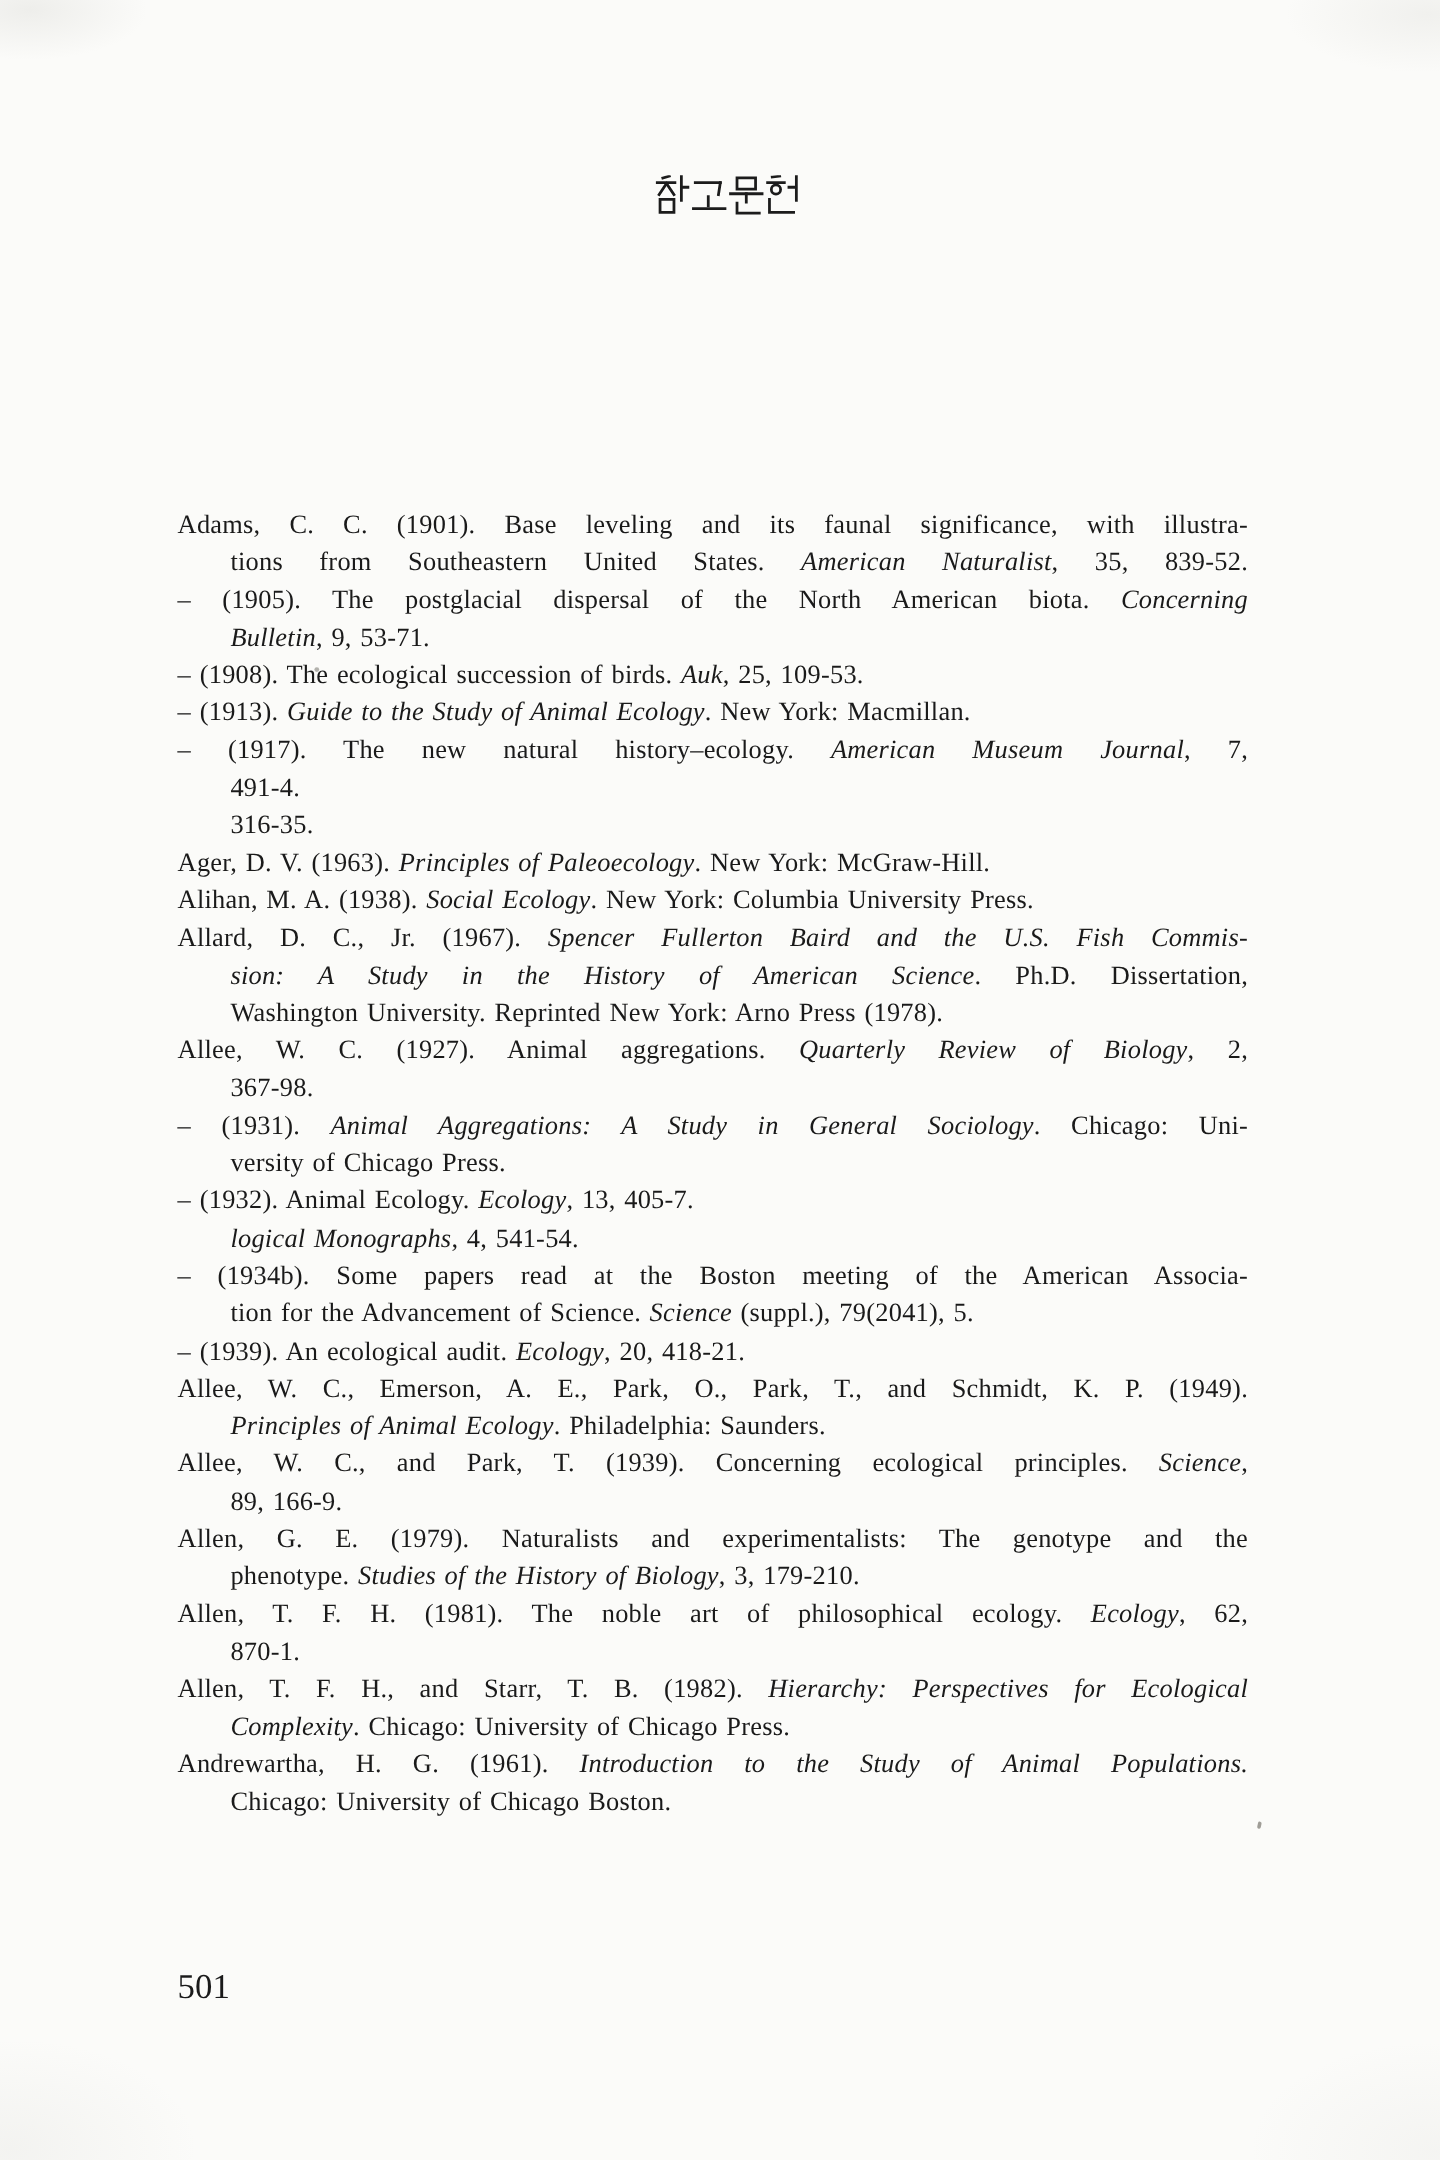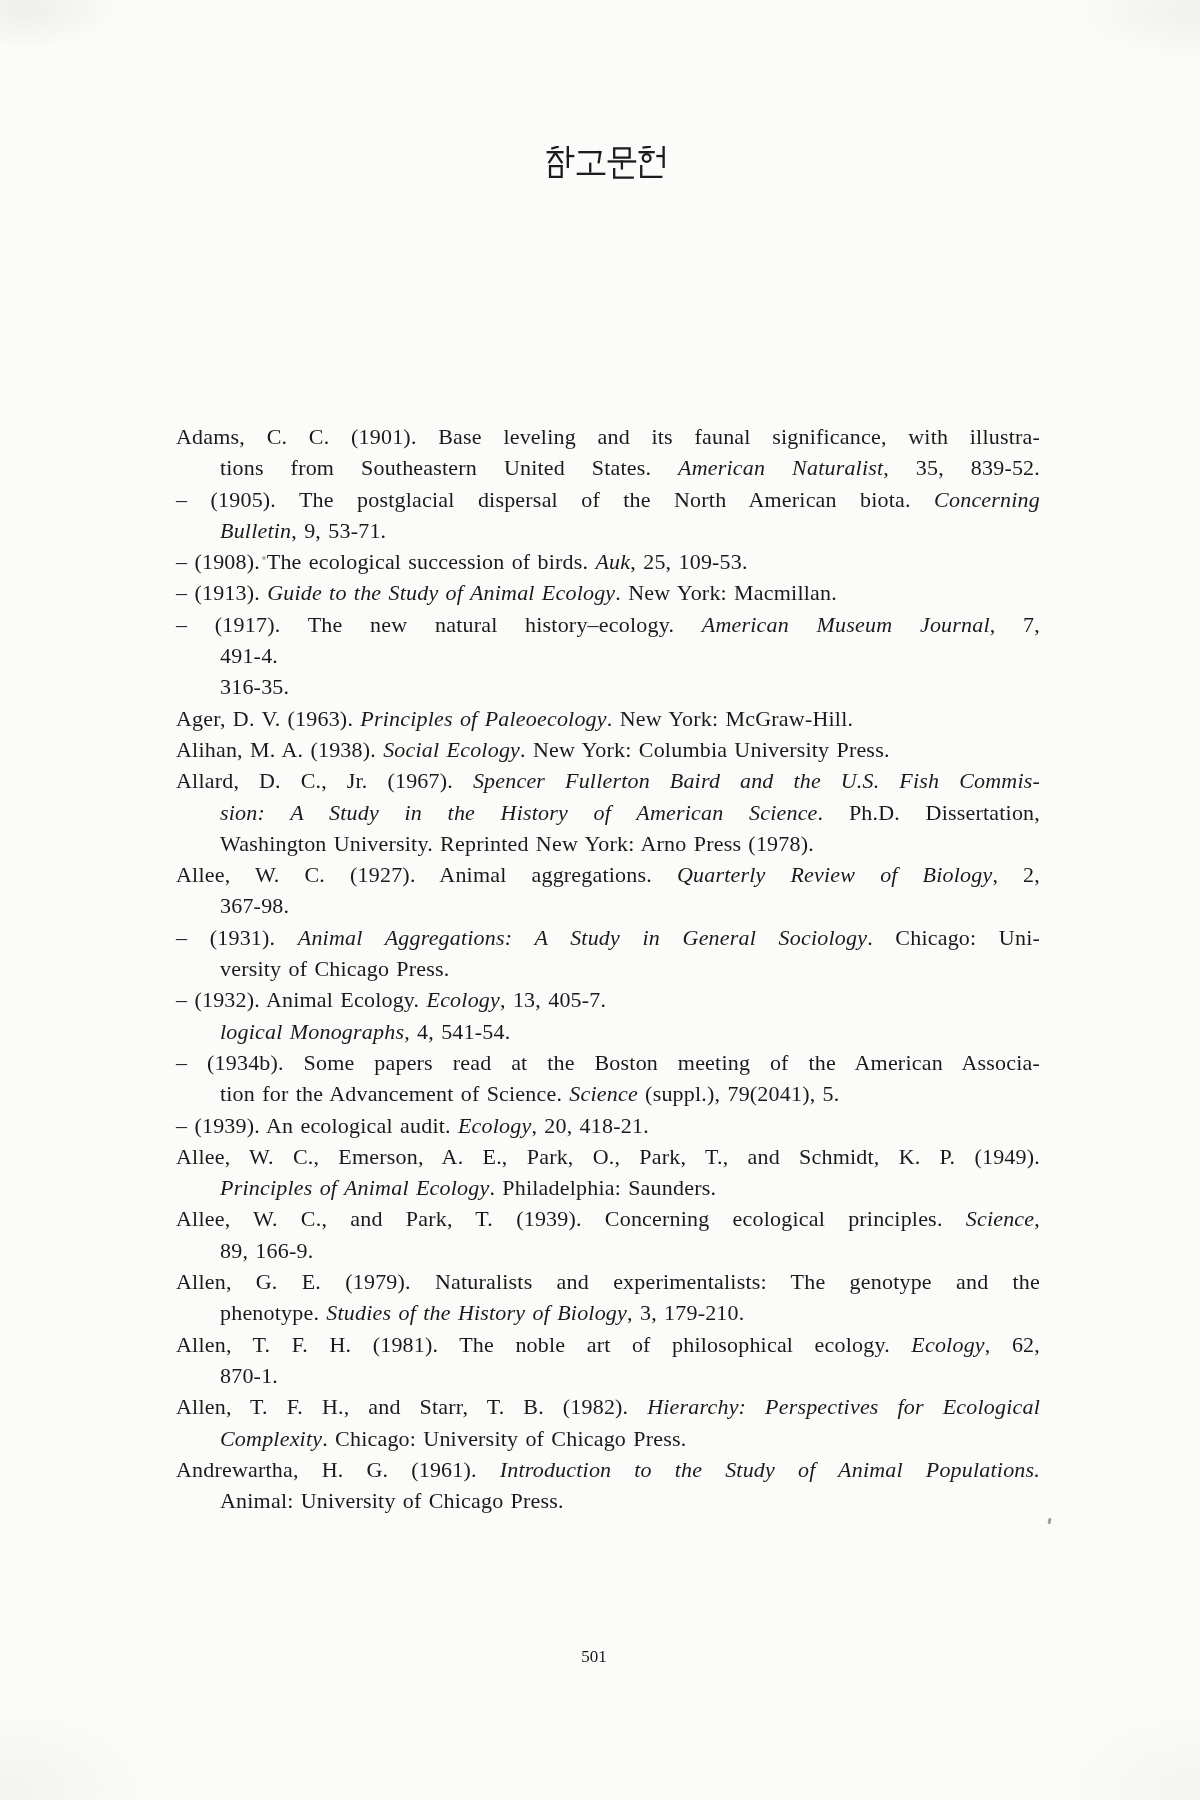--- a/index.html
+++ b/index.html
@@ -33,31 +33,31 @@
   .refs {
     position: absolute;
     left: 148px;
     top: 421px;
     width: 892px;
     font-size: 22px;
     line-height: 31.3px;
     letter-spacing: 0.2px;
     word-spacing: 1.5px;
   }
-  .line { text-align: justify; margin-left: 28px; }
+  .line { text-align: justify; }
   .line.flush { text-align-last: justify; }
   .line.indent { padding-left: 44px; }
   .it { font-style: italic; }
   .pagenum {
     position: absolute;
     left: 148px;
     top: 1641px;
     width: 892px;
-    text-align: center;
-    font-size: 17px;
+    text-align: left;
+    font-size: 29px;
     line-height: 31px;
   }
   .noise-dot {
     position: absolute;
     background: #77756e;
     border-radius: 50%;
   }
   .noise-dot.d1 { left: 262px; top: 556px; width: 4px; height: 4px; opacity: 0.55; }
   .noise-dot.d2 { left: 1048px; top: 1518px; width: 3px; height: 6px; border-radius: 2px; transform: rotate(12deg); opacity: 0.7; }
 </style>
@@ -125,21 +125,21 @@
       <div class="line indent"><span class="it">Principles of Animal Ecology</span><span>. Philadelphia: Saunders.</span></div>
       <div class="line flush"><span>Allee, W. C., and Park, T. (1939). Concerning ecological principles. </span><span class="it">Science</span><span>,</span></div>
       <div class="line indent"><span>89, 166-9.</span></div>
       <div class="line flush"><span>Allen, G. E. (1979). Naturalists and experimentalists: The genotype and the</span></div>
       <div class="line indent"><span>phenotype. </span><span class="it">Studies of the History of Biology</span><span>, 3, 179-210.</span></div>
       <div class="line flush"><span>Allen, T. F. H. (1981). The noble art of philosophical ecology. </span><span class="it">Ecology</span><span>, 62,</span></div>
       <div class="line indent"><span>870-1.</span></div>
       <div class="line flush"><span>Allen, T. F. H., and Starr, T. B. (1982). </span><span class="it">Hierarchy: Perspectives for Ecological</span></div>
       <div class="line indent"><span class="it">Complexity</span><span>. Chicago: University of Chicago Press.</span></div>
       <div class="line flush"><span>Andrewartha, H. G. (1961). </span><span class="it">Introduction to the Study of Animal Populations.</span></div>
-      <div class="line indent"><span>Animal: University of Chicago Press.</span></div>
+      <div class="line indent"><span>Chicago: University of Chicago Boston.</span></div>
     </div>
 
   <div class="pagenum">501</div>
 
   <span class="noise-dot d1"></span>
   <span class="noise-dot d2"></span>
 
 </div>
 
 </body></html>

